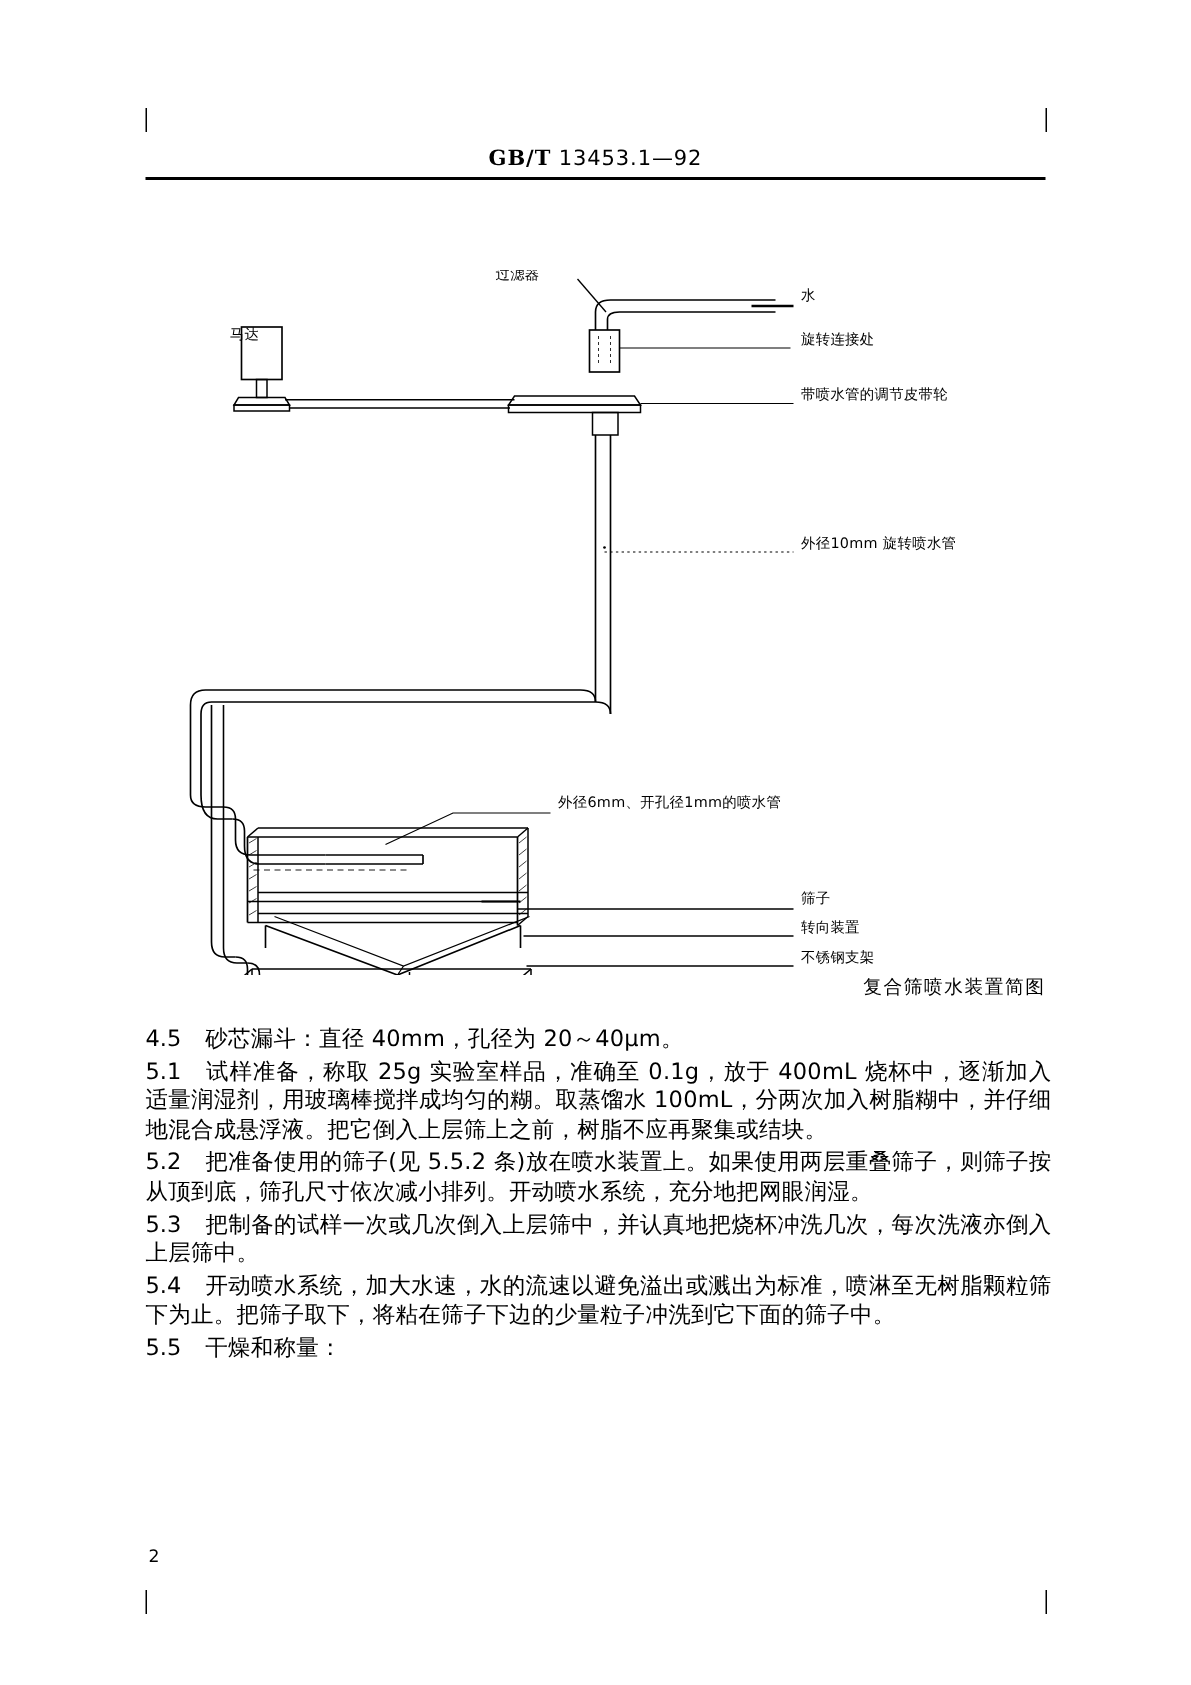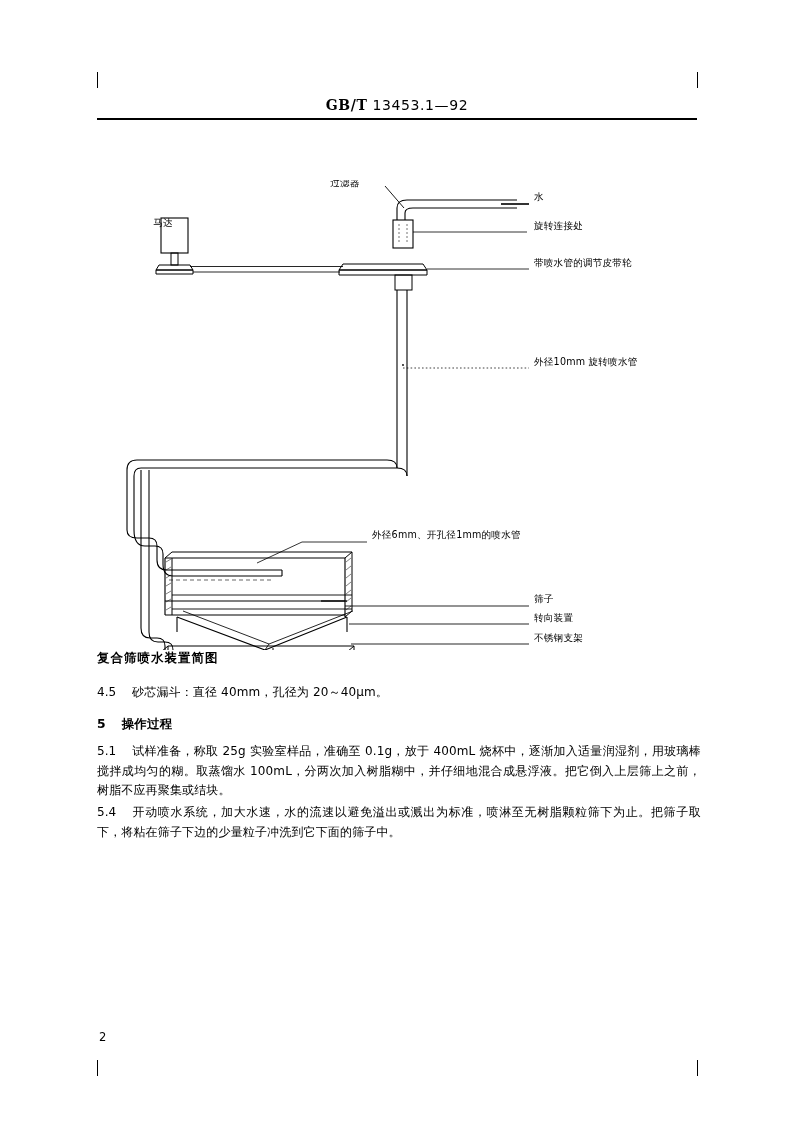--- a/index.html
+++ b/index.html
@@ -25,30 +25,30 @@
   }
   .std-no b{font-family:"DejaVu Serif","Liberation Serif",serif;font-weight:700;}
   .rule{
     position:absolute;left:97px;top:118px;width:600px;height:2px;background:#000;
   }
 
   
   .figure{position:absolute;left:97px;top:180px;width:600px;height:470px;}
   .figure svg{display:block;}
   .fig-caption{
-    position:absolute;left:97px;top:650px;width:600px;text-align:left;
-    font-size:12.5px;letter-spacing:1px;font-weight:bold;
+    position:absolute;left:97px;top:650px;width:600px;text-align:right;
+    font-size:12.5px;letter-spacing:1px;
   }
 
   
   .body{
     position:absolute;left:97px;top:683px;width:604px;
   }
   .para{
-    font-size:12px;line-height:19.6px;
+    font-size:15px;line-height:19.6px;
     text-align:justify;
     margin:0 0 2px 0;
     letter-spacing:.15px;
   }
   .para .num{
     font-family:"DejaVu Sans","Liberation Sans",sans-serif;
     letter-spacing:0;
   }
   .sp-lg{display:inline-block;width:16px;}
   .heading{
@@ -264,28 +264,30 @@
     <text class="lbl" x="437" y="673" fill="#000" stroke="none">暗色水槽</text>
   </svg>
   </div>
 
   <div class="fig-caption">复合筛喷水装置简图</div>
 
   <div class="body">
 
     <p class="para"><span class="num">4.5</span><span class="sp-lg"></span><span>砂芯漏斗：直径 40mm，孔径为 20～40μm。</span></p>
 
-    <p class="para heading"><span class="num">5</span><span class="sp-lg"></span><span>操作过程</span></p>
 
     <p class="para"><span class="num">5.1</span><span class="sp-lg"></span><span>试样准备，称取 25g 实验室样品，准确至 0.1g，放于 400mL 烧杯中，逐渐加入适量润湿剂，用玻璃棒搅拌成均匀的糊。取蒸馏水 100mL，分两次加入树脂糊中，并仔细地混合成悬浮液。把它倒入上层筛上之前，树脂不应再聚集或结块。</span></p>
 
-
+    <p class="para"><span class="num">5.2</span><span class="sp-lg"></span><span>把准备使用的筛子(见 5.5.2 条)放在喷水装置上。如果使用两层重叠筛子，则筛子按从顶到底，筛孔尺寸依次减小排列。开动喷水系统，充分地把网眼润湿。</span></p>
+
+    <p class="para"><span class="num">5.3</span><span class="sp-lg"></span><span>把制备的试样一次或几次倒入上层筛中，并认真地把烧杯冲洗几次，每次洗液亦倒入上层筛中。</span></p>
 
     <p class="para"><span class="num">5.4</span><span class="sp-lg"></span><span>开动喷水系统，加大水速，水的流速以避免溢出或溅出为标准，喷淋至无树脂颗粒筛下为止。把筛子取下，将粘在筛子下边的少量粒子冲洗到它下面的筛子中。</span></p>
 
+    <p class="para"><span class="num">5.5</span><span class="sp-lg"></span><span>干燥和称量：</span></p>
 
 
 
   </div>
 
   <div class="pageno">2</div>
 
 </div>
 
 </body></html>

